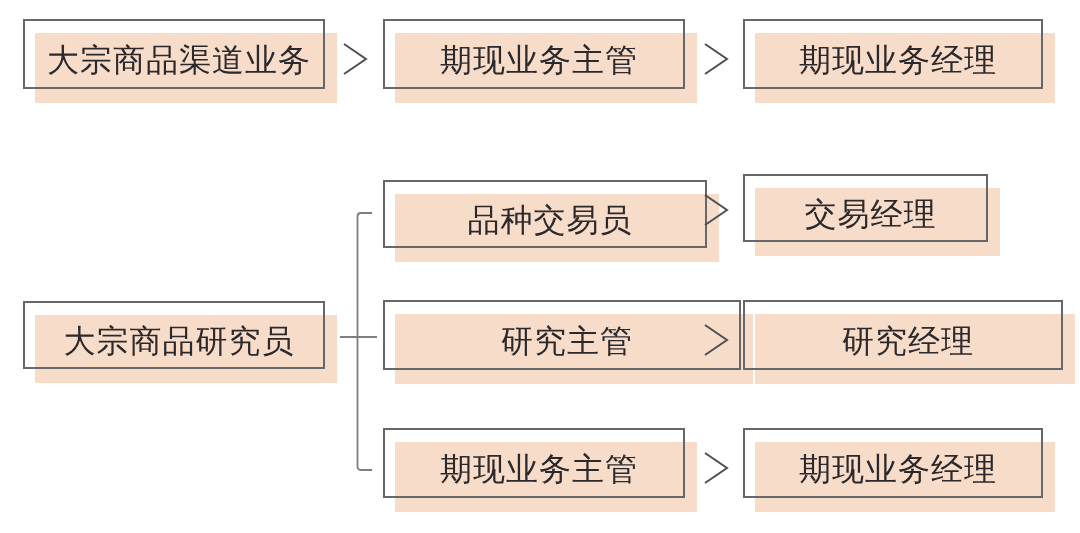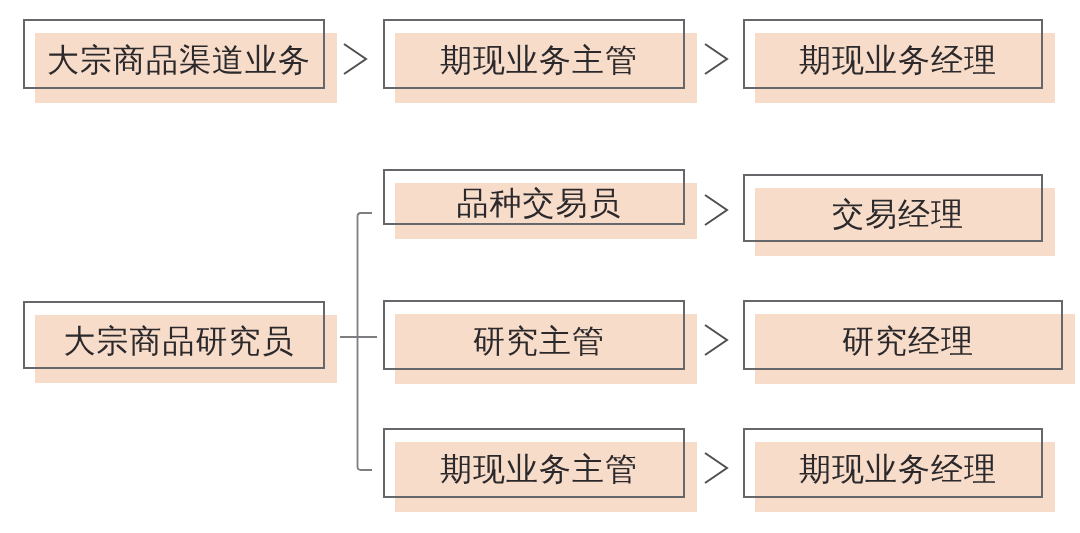--- a/index.html
+++ b/index.html
@@ -45,23 +45,23 @@
     letter-spacing: 1px;
     color: #2b292b;
     white-space: nowrap;
     font-family: Liberation Mono, monospace;
   }
   
   #n-channel   { left: 23px;  top: 19px;  width: 302px; height: 70px; }
   #n-fs-sup-1  { left: 383px; top: 19px;  width: 302px; height: 70px; }
   #n-fs-mgr-1  { left: 743px; top: 19px;  width: 300px; height: 70px; }
   #n-research  { left: 23px;  top: 301px; width: 302px; height: 68px; border-radius: 20px; }
-  #n-trader    { left: 383px; top: 169px; width: 302px; height: 56px; }
-  #n-trade-mgr { left: 743px; top: 174px; width: 300px; height: 68px; }
-  #n-res-sup   { left: 383px; top: 300px; width: 302px; height: 70px; }
+  #n-trader    { left: 383px; top: 180px; width: 302px; height: 68px; padding-left: 22px; }
+  #n-trade-mgr { left: 743px; top: 174px; width: 245px; height: 68px; }
+  #n-res-sup   { left: 383px; top: 300px; width: 358px; height: 70px; }
   #n-res-mgr   { left: 743px; top: 300px; width: 300px; height: 70px; padding-left: 20px; }
   #n-fs-sup-2  { left: 383px; top: 428px; width: 302px; height: 70px; }
   #n-fs-mgr-2  { left: 743px; top: 428px; width: 300px; height: 70px; }
   
   .chev { position: absolute; width: 32px; height: 40px; }
   .chev svg { display: block; width: 100%; height: 100%; }
   #chev-1 { left: 339px; top: 39px; }
   #chev-2 { left: 700px; top: 39px; }
   #chev-3 { left: 700px; top: 190px; }
   #chev-4 { left: 700px; top: 320px; }

